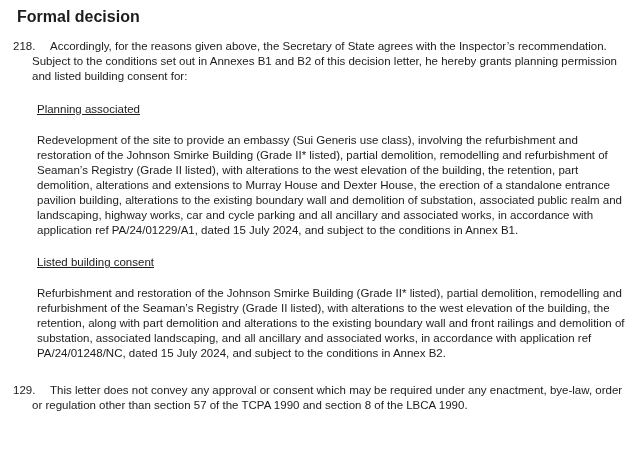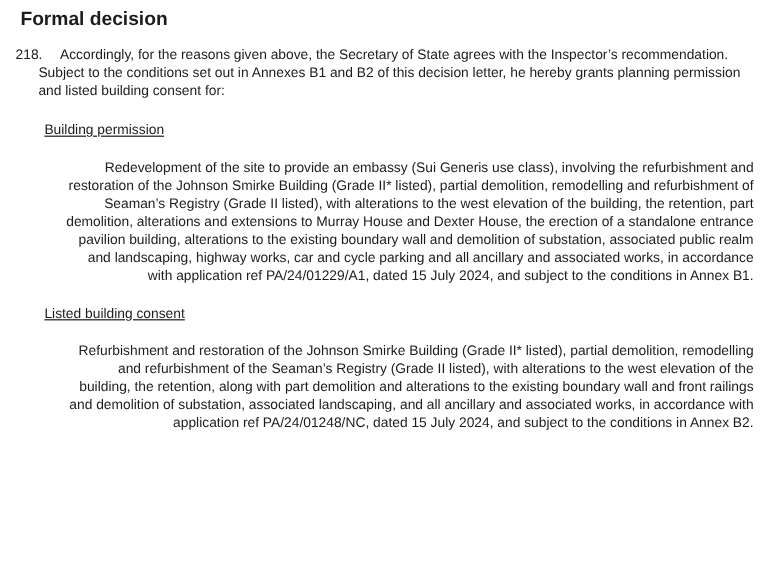--- a/index.html
+++ b/index.html
@@ -33,40 +33,42 @@
     display: inline-block;
     width: 37px;
     text-indent: 0;
   }
   .sub-heading {
     margin-left: 24px;
     text-decoration: underline;
     margin-bottom: 16px;
   }
   .body-para {
-    margin-left: 40px;
+    margin-left: 24px;
     max-width: 593px;
     margin-bottom: 17px;
-    text-align: right;
   }
   .mb-lg { margin-bottom: 22px; }
 </style>
 </head>
 <body>
 
 <div class="page">
 
   <div class="doc-title">Formal decision</div>
 
   <div class="numbered-para">
     <span class="para-num">218.</span><span>Accordingly, for the reasons given above, the Secretary of State agrees with the Inspector’s recommendation. Subject to the conditions set out in Annexes B1 and B2 of this decision letter, he hereby grants planning permission and listed building consent for:</span>
   </div>
 
-  <div class="sub-heading">Building permission</div>
+  <div class="sub-heading">Planning associated</div>
 
   <div class="body-para">Redevelopment of the site to provide an embassy (Sui Generis use class), involving the refurbishment and restoration of the Johnson Smirke Building (Grade II* listed), partial demolition, remodelling and refurbishment of Seaman’s Registry (Grade II listed), with alterations to the west elevation of the building, the retention, part demolition, alterations and extensions to Murray House and Dexter House, the erection of a standalone entrance pavilion building, alterations to the existing boundary wall and demolition of substation, associated public realm and landscaping, highway works, car and cycle parking and all ancillary and associated works, in accordance with application ref PA/24/01229/A1, dated 15 July 2024, and subject to the conditions in Annex B1.</div>
 
   <div class="sub-heading">Listed building consent</div>
 
   <div class="body-para mb-lg">Refurbishment and restoration of the Johnson Smirke Building (Grade II* listed), partial demolition, remodelling and refurbishment of the Seaman’s Registry (Grade II listed), with alterations to the west elevation of the building, the retention, along with part demolition and alterations to the existing boundary wall and front railings and demolition of substation, associated landscaping, and all ancillary and associated works, in accordance with application ref PA/24/01248/NC, dated 15 July 2024, and subject to the conditions in Annex B2.</div>
 
+  <div class="numbered-para">
+    <span class="para-num">129.</span><span>This letter does not convey any approval or consent which may be required under any enactment, bye-law, order or regulation other than section 57 of the TCPA 1990 and section 8 of the LBCA 1990.</span>
+  </div>
 
 </div>
 
 </body></html>

